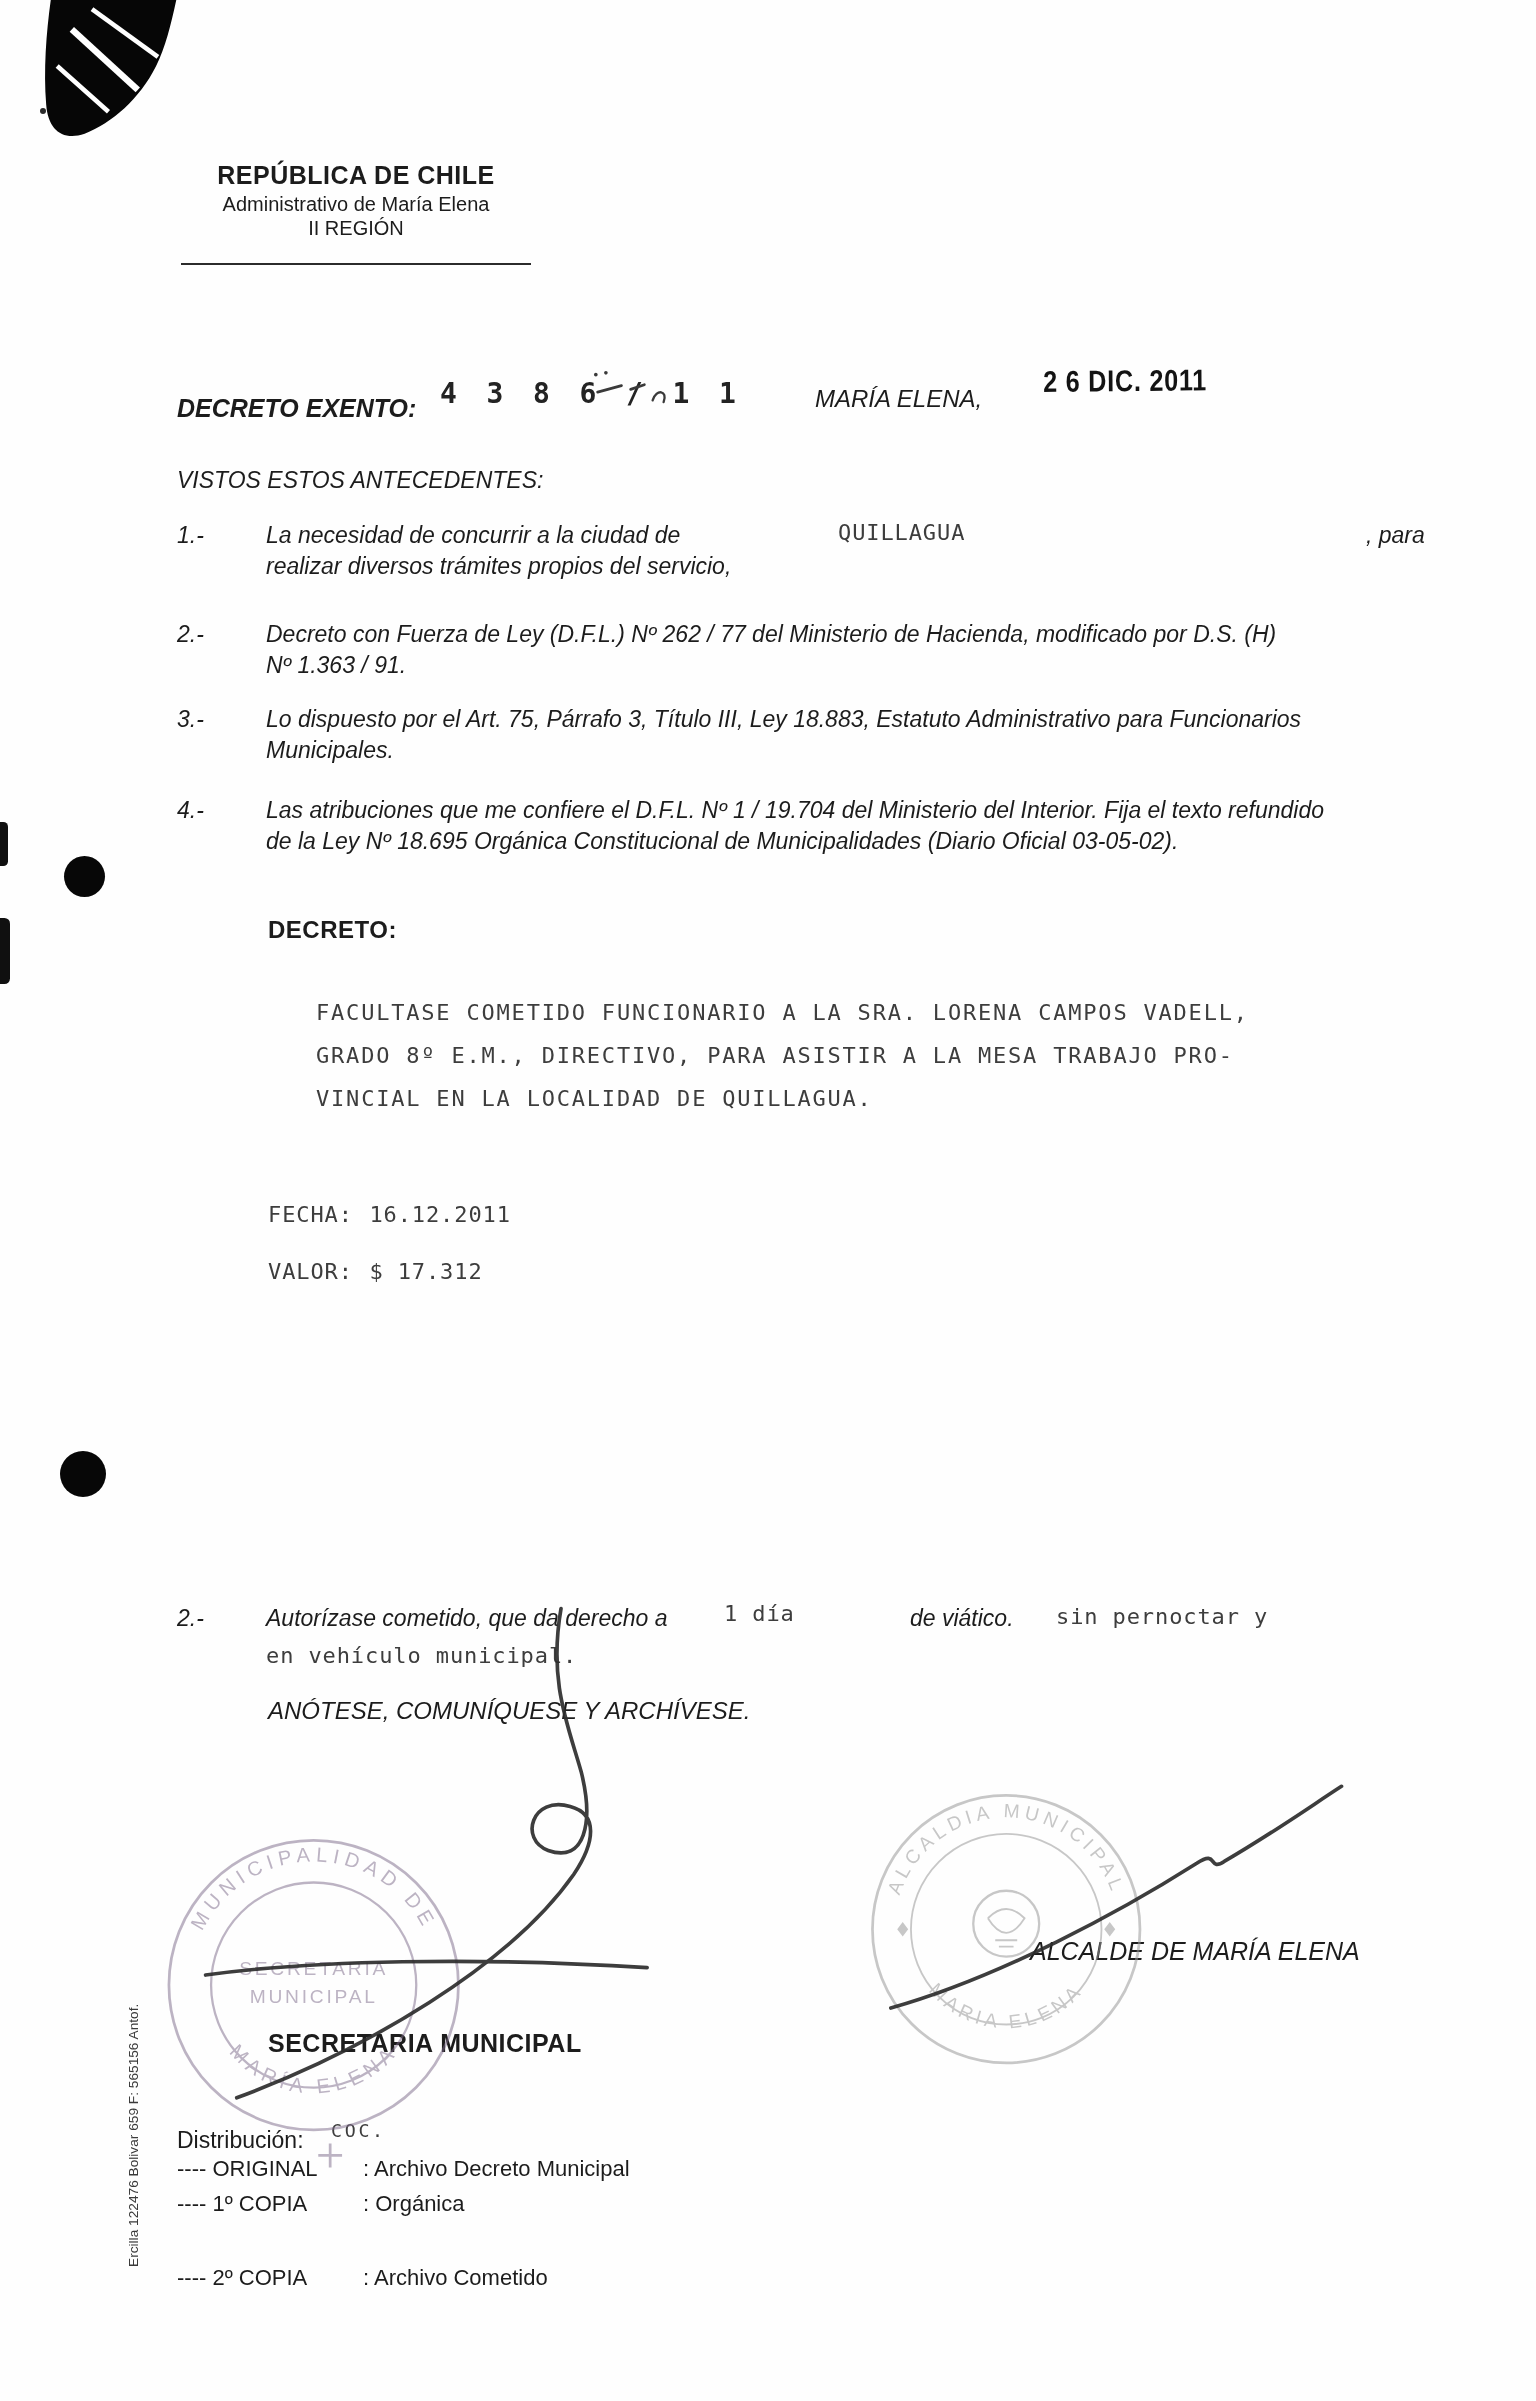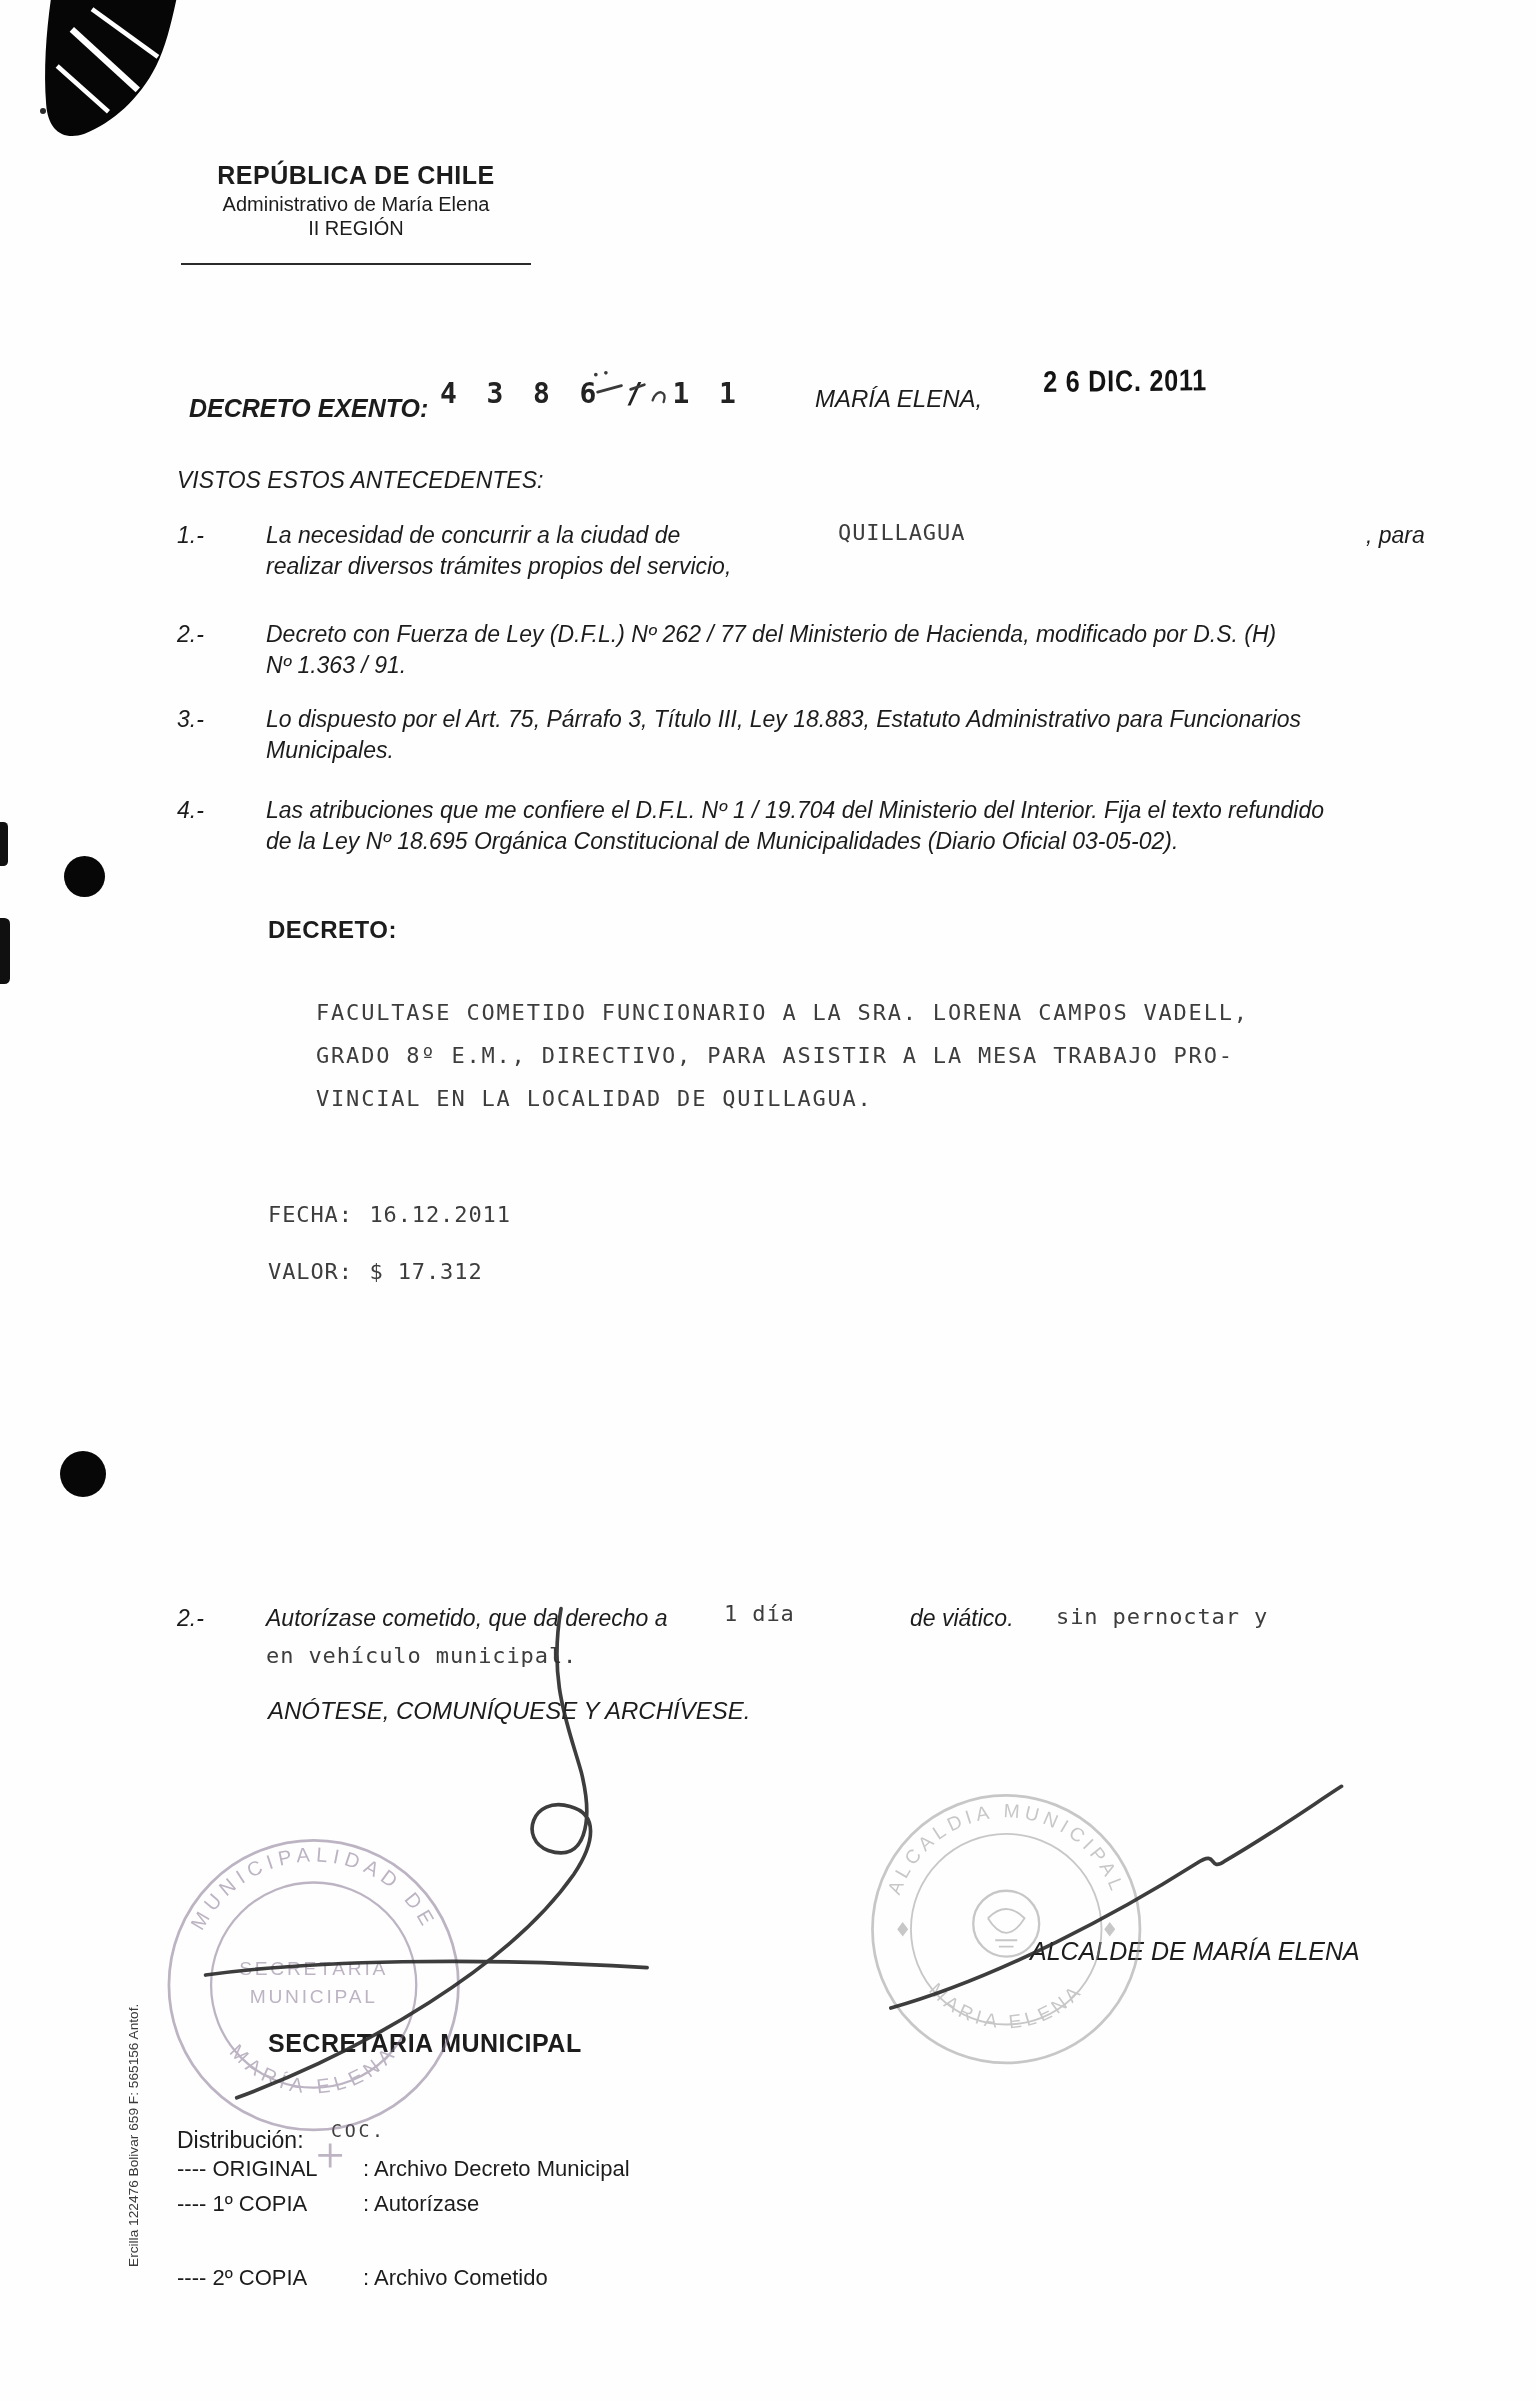--- a/index.html
+++ b/index.html
@@ -13,21 +13,21 @@
   .typed{font-family:"DejaVu Sans Mono",monospace;color:#3d3d3d;letter-spacing:0.9px;}
 
   
   .letterhead{left:181px;top:161px;width:350px;text-align:center;
     border-bottom:2.7px solid #2b2b2b;padding-bottom:23px;}
   .lh-country{font-size:25px;font-weight:bold;letter-spacing:0.5px;}
   .lh-muni{font-size:20px;margin-top:2.7px;}
   .lh-region{font-size:20px;margin-top:1.8px;}
 
   
-  .decree-label{left:177px;top:394px;font-size:25px;font-weight:bold;font-style:italic;margin-left:12px;}
+  .decree-label{left:177px;top:394px;font-size:25px;font-weight:bold;font-style:italic;}
   .decree-number{left:440px;top:377px;font-family:"DejaVu Sans Mono",monospace;
     font-size:28px;letter-spacing:6.4px;color:#232323;font-weight:600;}
   .decree-place{left:815px;top:385px;font-size:24px;font-style:italic;}
   .decree-date{left:1043px;top:365px;font-size:30px;font-weight:bold;color:#131313;
     letter-spacing:0.9px;transform:scaleX(.84) rotate(-.5deg);transform-origin:left top;white-space:nowrap;}
 
   .vistos{left:177px;top:467px;font-size:23px;font-style:italic;}
 
   .item{position:absolute;left:177px;display:flex;width:1310px;font-size:23px;line-height:31px;}
   .num{flex:0 0 89px;}
@@ -140,21 +140,21 @@
   <div class="abs secretaria">SECRETARIA MUNICIPAL</div>
   <div class="abs alcalde">ALCALDE DE MARÍA ELENA</div>
 
   <div class="abs dist">
     <div class="dist-label">Distribución:</div>
     <div class="dist-code typed">COC.</div>
     <div class="drow r0">
       <span class="dname">---- ORIGINAL</span><span>: Archivo Decreto Municipal</span>
     </div>
     <div class="drow r1">
-      <span class="dname">---- 1º COPIA</span><span>: Autorízase</span>
+      <span class="dname">---- 1º COPIA</span><span>: Orgánica</span>
     </div>
     <div class="drow r2">
       <span class="dname">---- 2º COPIA</span><span>: Archivo Cometido</span>
     </div>
   </div>
 
   <div class="abs side-text">Ercilla 122476 Bolivar 659 F: 565156 Antof.</div>
 
   <div class="hole" style="left:64px;top:856px;width:41px;height:41px"></div>
   <div class="hole" style="left:60px;top:1451px;width:46px;height:46px"></div>

